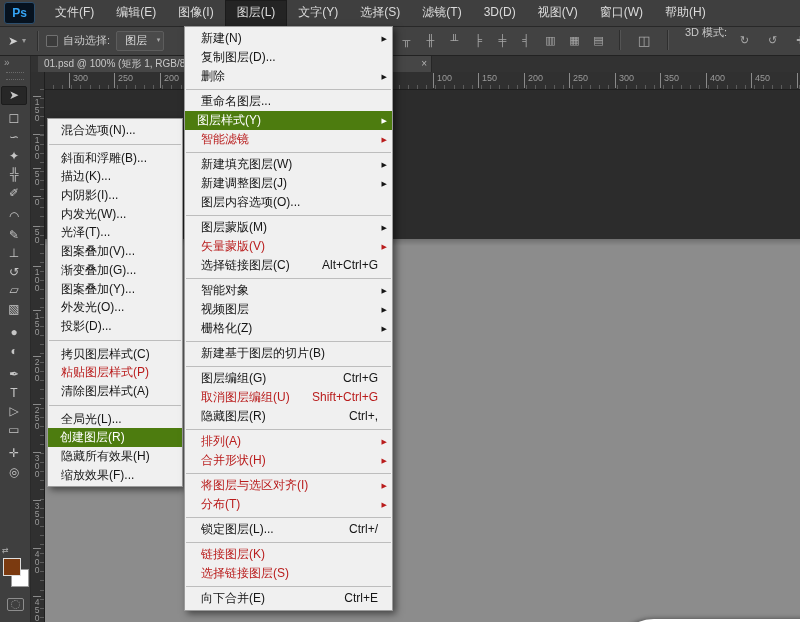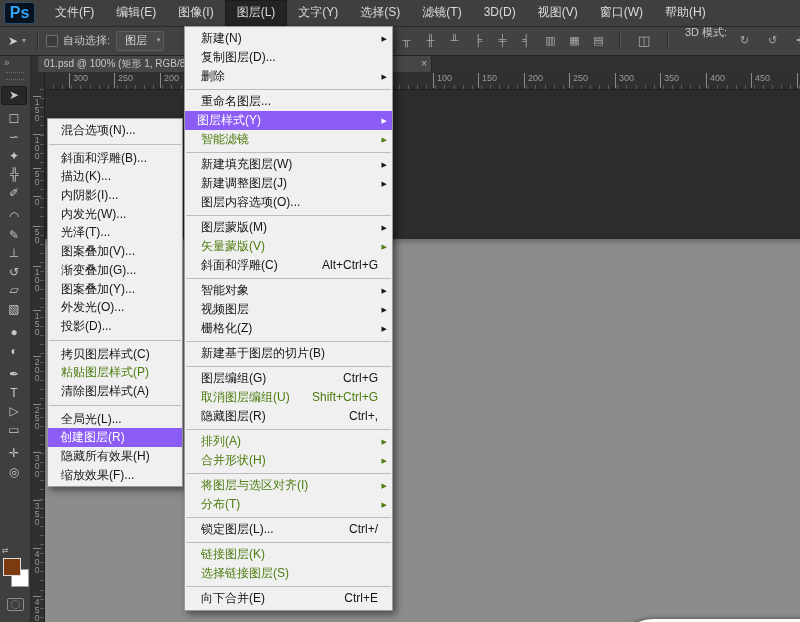--- a/index.html
+++ b/index.html
@@ -3,21 +3,21 @@
 <meta charset="utf-8">
 <style>
   html,body{margin:0;padding:0;background:#1e1e1e;}
   #app{position:relative;width:800px;height:622px;overflow:hidden;background:#2c2c2c;
        font-family:"Liberation Sans","DejaVu Sans",sans-serif;color:#ddd;}
 
   
   .menubar{position:absolute;left:0;top:0;width:800px;height:26px;background:#3f3f3f;
            border-bottom:1px solid #282828;display:flex;align-items:center;font-size:12px;color:#dcdcdc;z-index:5;}
   .ps-logo{width:29px;height:20px;margin:0 9px 0 4px;background:#06121f;border:1px solid #2c4e6d;border-radius:3px;
-           color:#35a4f4;font-weight:bold;font-size:16px;display:flex;align-items:center;justify-content:center;flex:none;}
+           color:#35a4f4;font-weight:bold;font-size:12px;display:flex;align-items:center;justify-content:center;flex:none;}
   .mb-items{display:flex;height:100%;}
   .mb-item{padding:0 11px;line-height:25px;white-space:nowrap;cursor:default;}
   .mb-item.selected{background:#242424;border:1px solid #1b1b1b;border-bottom:none;line-height:23px;}
 
   
   .optionsbar{position:absolute;left:0;top:26px;width:800px;height:29px;background:#424242;
               border-bottom:1px solid #222;color:#c9c9c9;font-size:11px;display:flex;align-items:center;z-index:1;}
   .ob-left{display:flex;align-items:center;padding-left:8px;}
   .move-glyph{color:#d0d0d0;font-size:12px;}
   .dd-caret{color:#9a9a9a;font-size:8px;margin:0 4px;}
@@ -78,22 +78,22 @@
   .menu{position:absolute;background:#f0f0f0;border:1px solid #9b9b9b;box-shadow:3px 3px 7px rgba(0,0,0,.5);
         z-index:10;padding:2px 0;font-size:12px;color:#151515;}
   .layer-menu{left:184px;top:26px;width:209px;box-sizing:border-box;}
   .style-menu{left:47px;top:118px;width:136px;box-sizing:border-box;}
   .mi{position:relative;height:19px;line-height:19px;padding:0 24px 0 16px;white-space:nowrap;cursor:default;}
   .style-menu .mi{height:18.7px;line-height:18.7px;padding:0 10px 0 13px;}
   .mi-shortcut{position:absolute;right:14px;}
   .mi-arrow{position:absolute;right:5px;top:0;font-size:7px;}
   .mi.separator{height:1px !important;background:#bdbdbd;margin:3px 1px 2px;padding:0;overflow:hidden;}
   .style-menu .mi.separator{margin:4px 1px;}
-  .mi.disabled{color:#4d7c0f;}
-  .mi.highlighted{background:#8b5cf6;color:#fff;padding-left:12px;}
+  .mi.disabled{color:#b91c1c;}
+  .mi.highlighted{background:#4d7c0f;color:#fff;padding-left:12px;}
 </style>
 </head>
 <body>
 
 <div id="app">
 
   <div class="menubar">
     <div class="ps-logo">Ps</div>
     <div class="mb-items">
       <div class="mb-item"><span>文件(F)</span></div>
@@ -475,21 +475,21 @@
         <span class="mi-arrow">▶</span>
       </div>
 
       <div class="mi disabled">
         <span class="mi-label">矢量蒙版(V)</span>
         <span class="mi-shortcut"></span>
         <span class="mi-arrow">▶</span>
       </div>
 
       <div class="mi">
-        <span class="mi-label">斜面和浮雕(C)</span>
+        <span class="mi-label">选择链接图层(C)</span>
         <span class="mi-shortcut">Alt+Ctrl+G</span>
         <span class="mi-arrow"></span>
       </div>
 
       <div class="mi separator">
         <span class="mi-label"></span>
         <span class="mi-shortcut"></span>
         <span class="mi-arrow"></span>
       </div>
 

